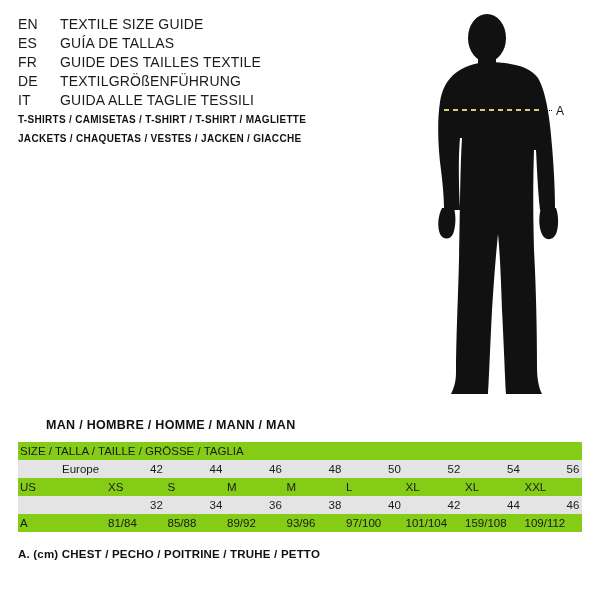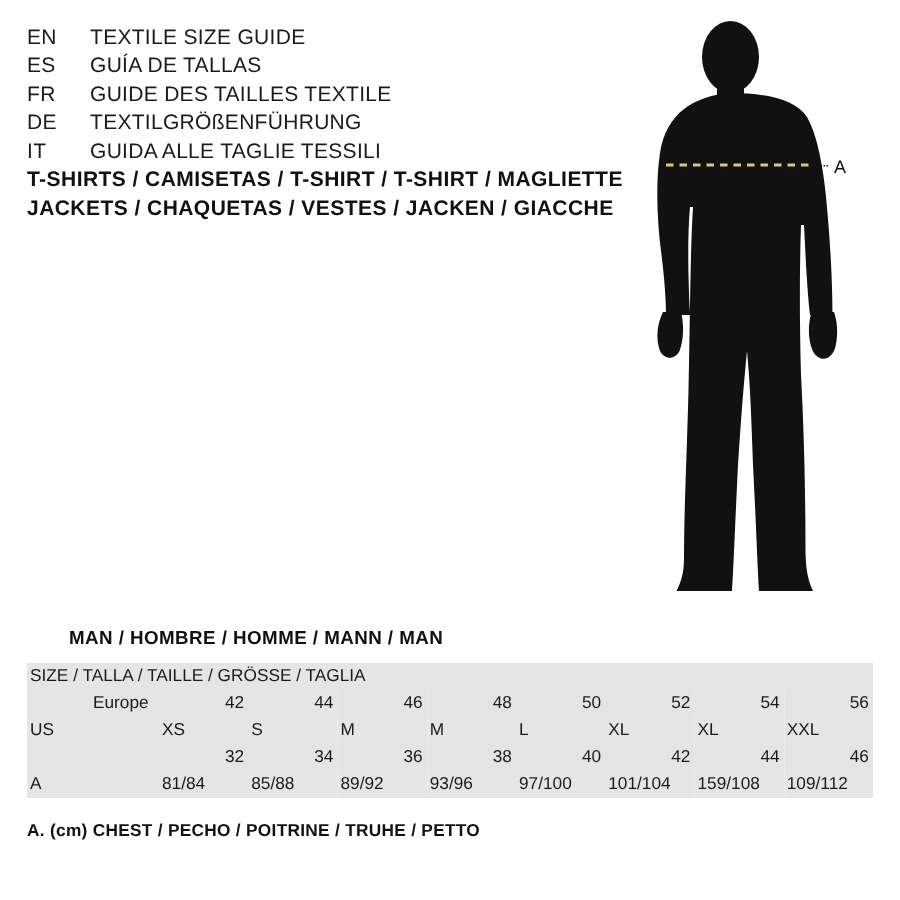--- a/index.html
+++ b/index.html
@@ -47,21 +47,21 @@
   }
 
   
   .cat-block {
     position: absolute;
     left: 18px;
     top: 110px;
     width: 420px;
   }
   .cat-line {
-    font-size: 14px;
+    font-size: 10px;
     font-weight: bold;
     letter-spacing: 0.3px;
     line-height: 19px;
     color: #111111;
   }
 
   
   .figure-wrap {
     position: absolute;
     left: 400px;
@@ -107,21 +107,21 @@
     border-collapse: collapse;
     font-size: 11.5px;
     color: #1a1a1a;
   }
   table.size-table td {
     height: 18px;
     padding: 0 2px;
     vertical-align: middle;
     white-space: nowrap;
   }
-  table.size-table tr.shade-dark td { background: #e5e5e5; }
+  table.size-table tr.shade-dark td { background: #84cc16; }
   table.size-table tr.shade-light td { background: #e4e4e4; padding-left: 44px; }
 
   td.col-label {
     width: 88px;
     padding-left: 2px;
   }
   td.col-val {
     width: 59.5px;
     text-align: left;
   }

